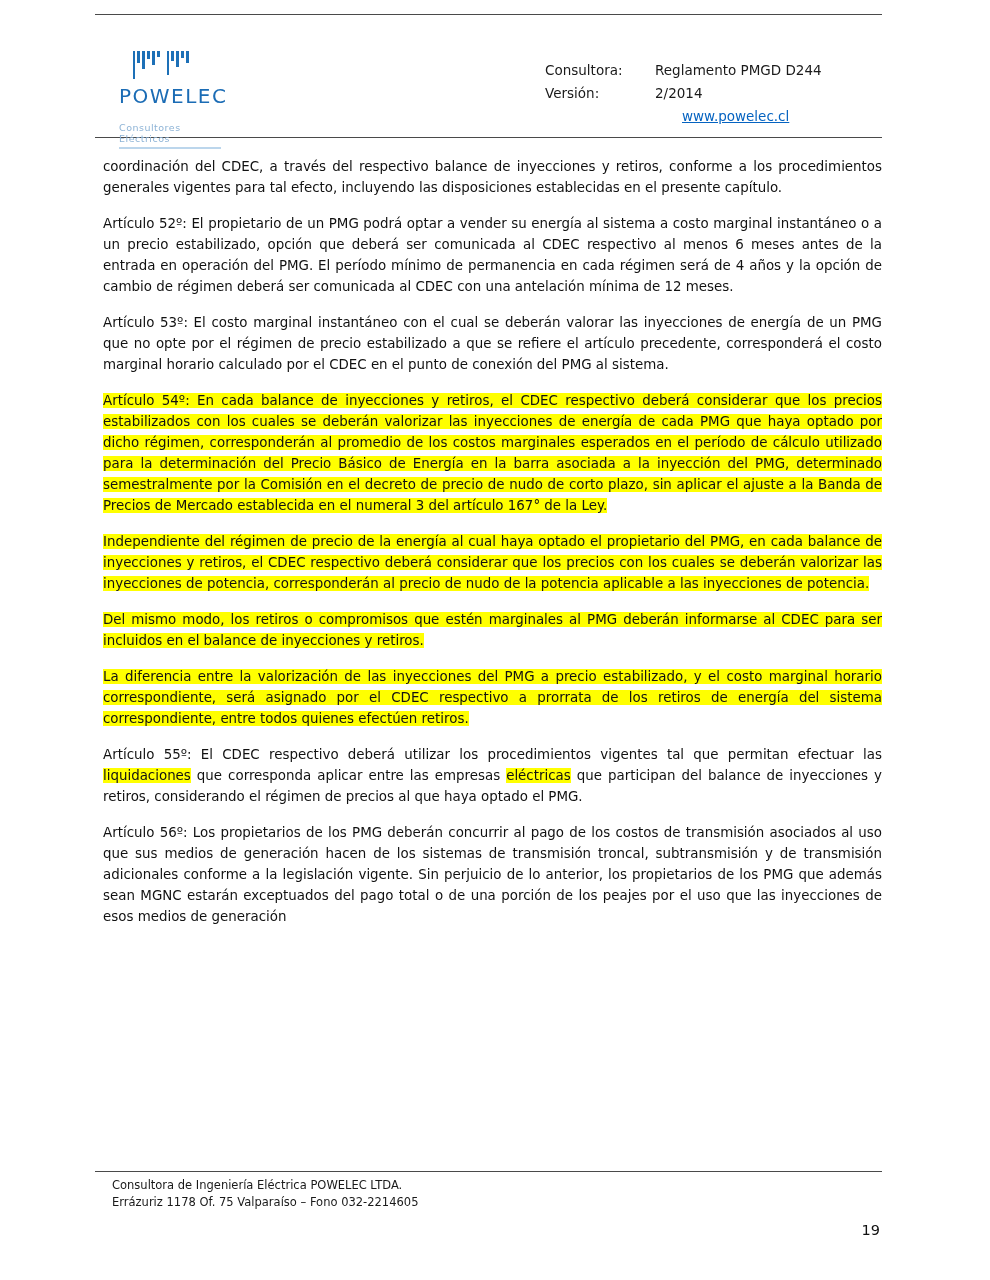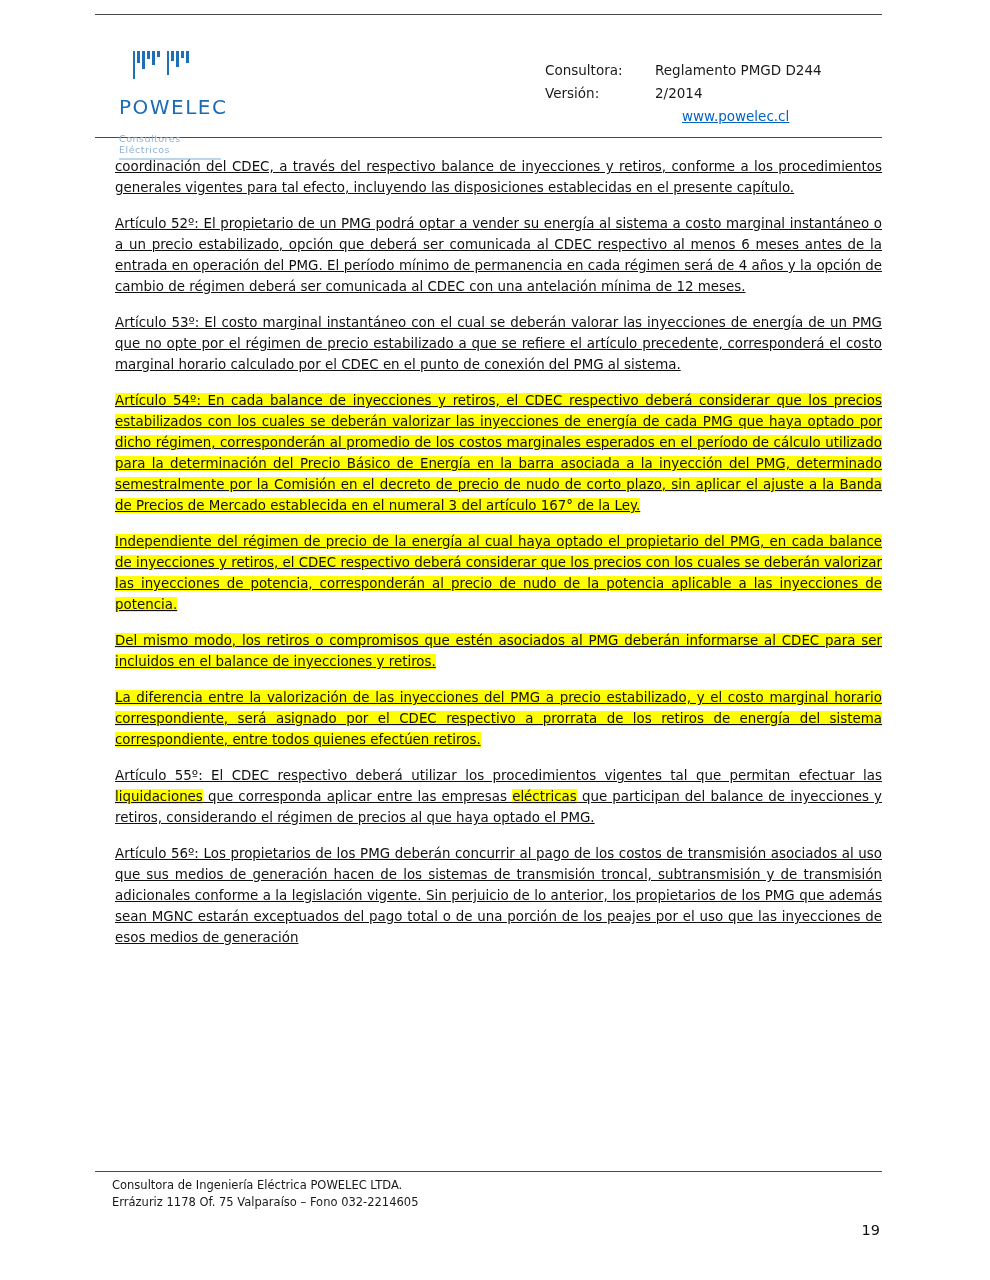--- a/index.html
+++ b/index.html
@@ -29,21 +29,21 @@
   .logo-bars i:nth-child(2){ height: 12px; }
   .logo-bars i:nth-child(3){ height: 18px; }
   .logo-bars i:nth-child(4){ height: 8px; }
   .logo-bars i:nth-child(5){ height: 14px; }
   .logo-bars i:nth-child(6){ height: 6px; }
   .logo-bars i:nth-child(7){ height: 24px; width: 2px; margin-left: 5px; }
   .logo-bars i:nth-child(8){ height: 10px; }
   .logo-bars i:nth-child(9){ height: 16px; }
   .logo-bars i:nth-child(10){ height: 7px; }
   .logo-bars i:nth-child(11){ height: 12px; }
-  .logo-name { color: #1b6cb5; font-size: 20px; letter-spacing: 1.5px; margin-top: 14px; }
+  .logo-name { color: #1b6cb5; font-size: 20px; letter-spacing: 1.5px; margin-top: 3px; }
   .logo-sub {
     color: #8db3d6; font-size: 9.5px; letter-spacing: 0.5px;
     padding-bottom: 3px; width: 102px;
     border-bottom: 2px solid #bcd6ec;
     margin-top: 14px;
   }
   .doc-info { position: absolute; left: 450px; top: 44px; font-size: 13.5px; color: #1a1a1a; }
   .doc-row { height: 23px; line-height: 23px; white-space: nowrap; }
   .doc-label { display: inline-block; width: 110px; }
   .doc-link { color: #0563c1; text-decoration: underline; cursor: pointer; margin-left: 27px; }
@@ -51,21 +51,21 @@
   
   .doc-body {
     position: absolute;
     left: 103px; top: 156px;
     width: 779px;
     font-size: 13.4px;
     line-height: 21px;
     text-align: justify;
     color: #111111;
   }
-  .para { margin: 0 0 15px 12px; text-decoration: underline; }
+  .para { margin: 0 0 15px 0; }
   .hl { background: #ffff00; }
 
   
   .footer-divider {
     position: absolute;
     left: 95px; top: 1171px;
     width: 787px; height: 0;
     border-top: 1.5px solid #4a4a4a;
   }
   .footer-left {
@@ -121,21 +121,21 @@
       </div>
     </div>
   </div>
 
   <div class="doc-body" id="doc-body">
       <p class="para"><span>coordinación del CDEC, a través del respectivo balance de inyecciones y retiros, conforme a los procedimientos generales vigentes para tal efecto, incluyendo las disposiciones establecidas en el presente capítulo.</span></p>
       <p class="para"><span>Artículo 52º: El propietario de un PMG podrá optar a vender su energía al sistema a costo marginal instantáneo o a un precio estabilizado, opción que deberá ser comunicada al CDEC respectivo al menos 6 meses antes de la entrada en operación del PMG. El período mínimo de permanencia en cada régimen será de 4 años y la opción de cambio de régimen deberá ser comunicada al CDEC con una antelación mínima de 12 meses.</span></p>
       <p class="para"><span>Artículo 53º: El costo marginal instantáneo con el cual se deberán valorar las inyecciones de energía de un PMG que no opte por el régimen de precio estabilizado a que se refiere el artículo precedente, corresponderá el costo marginal horario calculado por el CDEC en el punto de conexión del PMG al sistema.</span></p>
       <p class="para"><span class="hl">Artículo 54º: En cada balance de inyecciones y retiros, el CDEC respectivo deberá considerar que los precios estabilizados con los cuales se deberán valorizar las inyecciones de energía de cada PMG que haya optado por dicho régimen, corresponderán al promedio de los costos marginales esperados en el período de cálculo utilizado para la determinación del Precio Básico de Energía en la barra asociada a la inyección del PMG, determinado semestralmente por la Comisión en el decreto de precio de nudo de corto plazo, sin aplicar el ajuste a la Banda de Precios de Mercado establecida en el numeral 3 del artículo 167° de la Ley.</span></p>
       <p class="para"><span class="hl">Independiente del régimen de precio de la energía al cual haya optado el propietario del PMG, en cada balance de inyecciones y retiros, el CDEC respectivo deberá considerar que los precios con los cuales se deberán valorizar las inyecciones de potencia, corresponderán al precio de nudo de la potencia aplicable a las inyecciones de potencia.</span></p>
-      <p class="para"><span class="hl">Del mismo modo, los retiros o compromisos que estén asociados al PMG deberán informarse al CDEC para ser incluidos en el balance de inyecciones y retiros.</span></p>
+      <p class="para"><span class="hl">Del mismo modo, los retiros o compromisos que estén marginales al PMG deberán informarse al CDEC para ser incluidos en el balance de inyecciones y retiros.</span></p>
       <p class="para"><span class="hl">La diferencia entre la valorización de las inyecciones del PMG a precio estabilizado, y el costo marginal horario correspondiente, será asignado por el CDEC respectivo a prorrata de los retiros de energía del sistema correspondiente, entre todos quienes efectúen retiros.</span></p>
       <p class="para"><span>Artículo 55º: El CDEC respectivo deberá utilizar los procedimientos vigentes tal que permitan efectuar las </span><span class="hl">liquidaciones</span><span> que corresponda aplicar entre las empresas </span><span class="hl">eléctricas</span><span> que participan del balance de inyecciones y retiros, considerando el régimen de precios al que haya optado el PMG.</span></p>
       <p class="para"><span>Artículo 56º: Los propietarios de los PMG deberán concurrir al pago de los costos de transmisión asociados al uso que sus medios de generación hacen de los sistemas de transmisión troncal, subtransmisión y de transmisión adicionales conforme a la legislación vigente. Sin perjuicio de lo anterior, los propietarios de los PMG que además sean MGNC estarán exceptuados del pago total o de una porción de los peajes por el uso que las inyecciones de esos medios de generación</span></p>
     </div>
 
   <div class="footer-divider"></div>
   <div class="footer-left">
     <div>Consultora de Ingeniería Eléctrica POWELEC LTDA.</div>
     <div>Errázuriz 1178 Of. 75 Valparaíso – Fono 032-2214605</div>
   </div>

